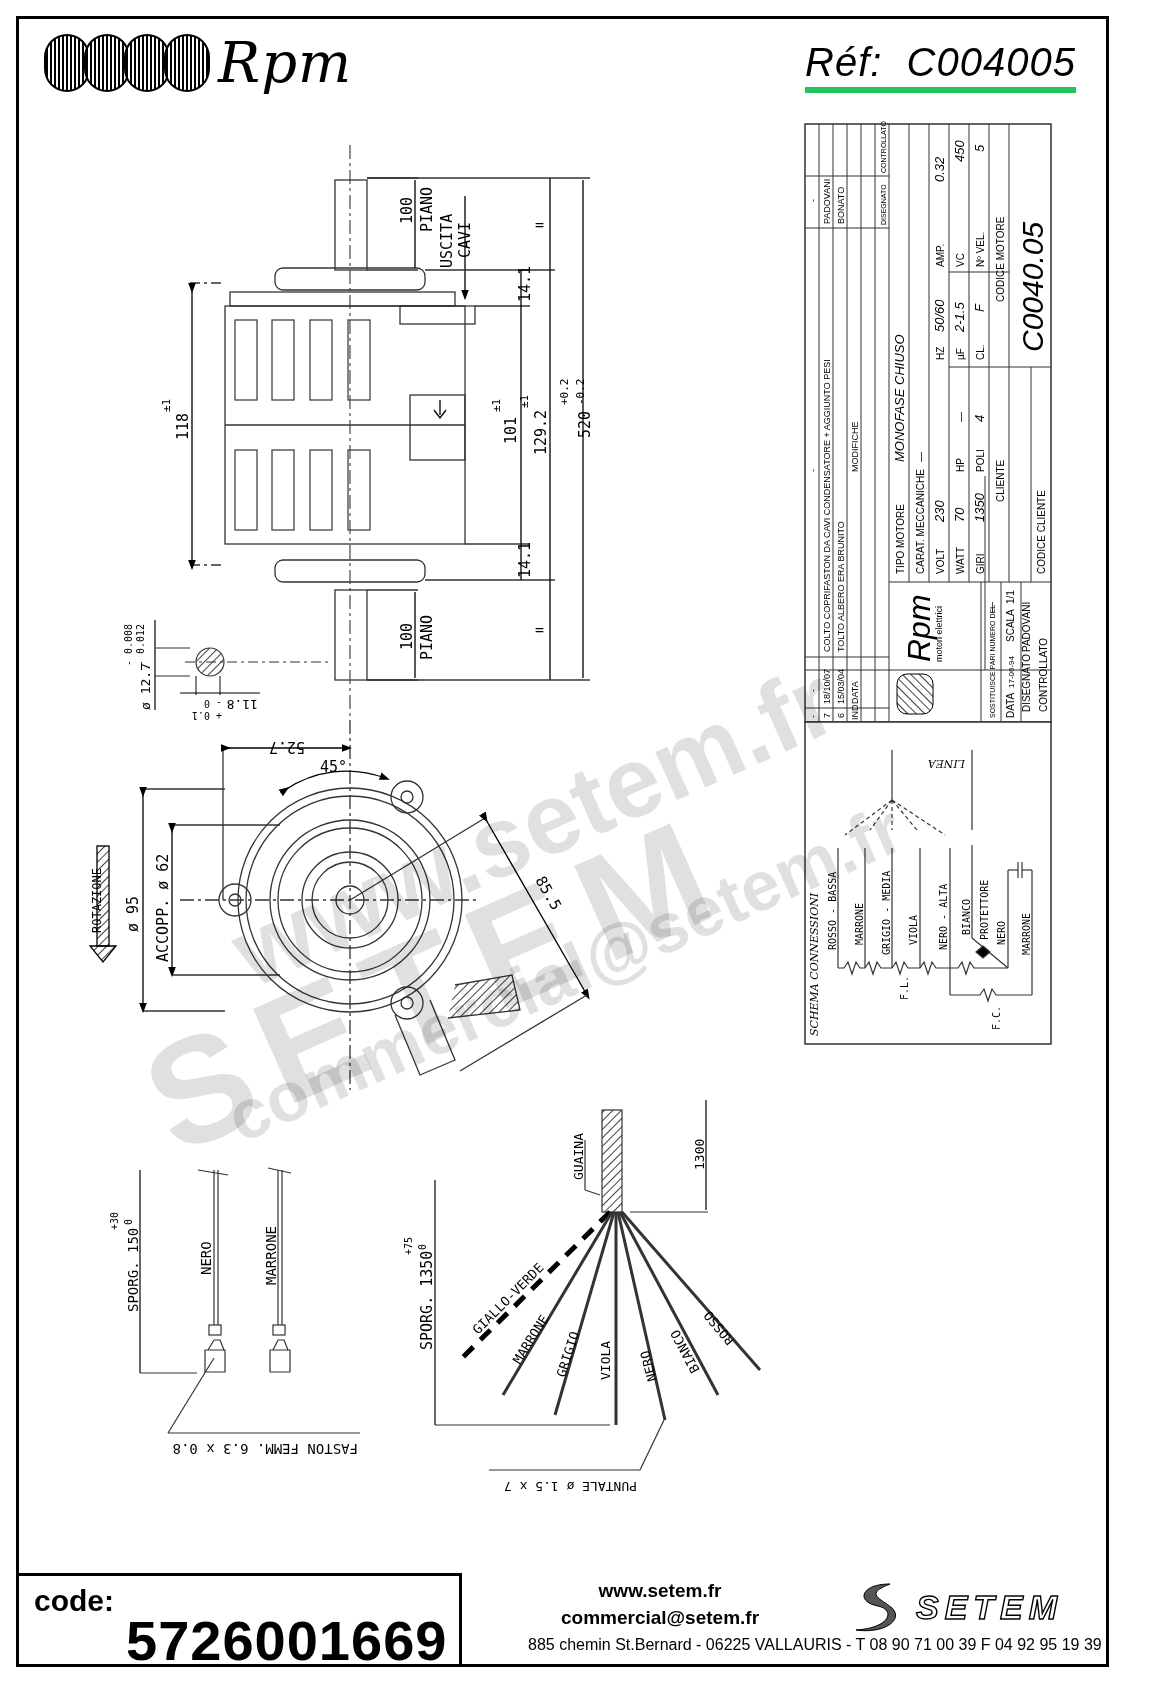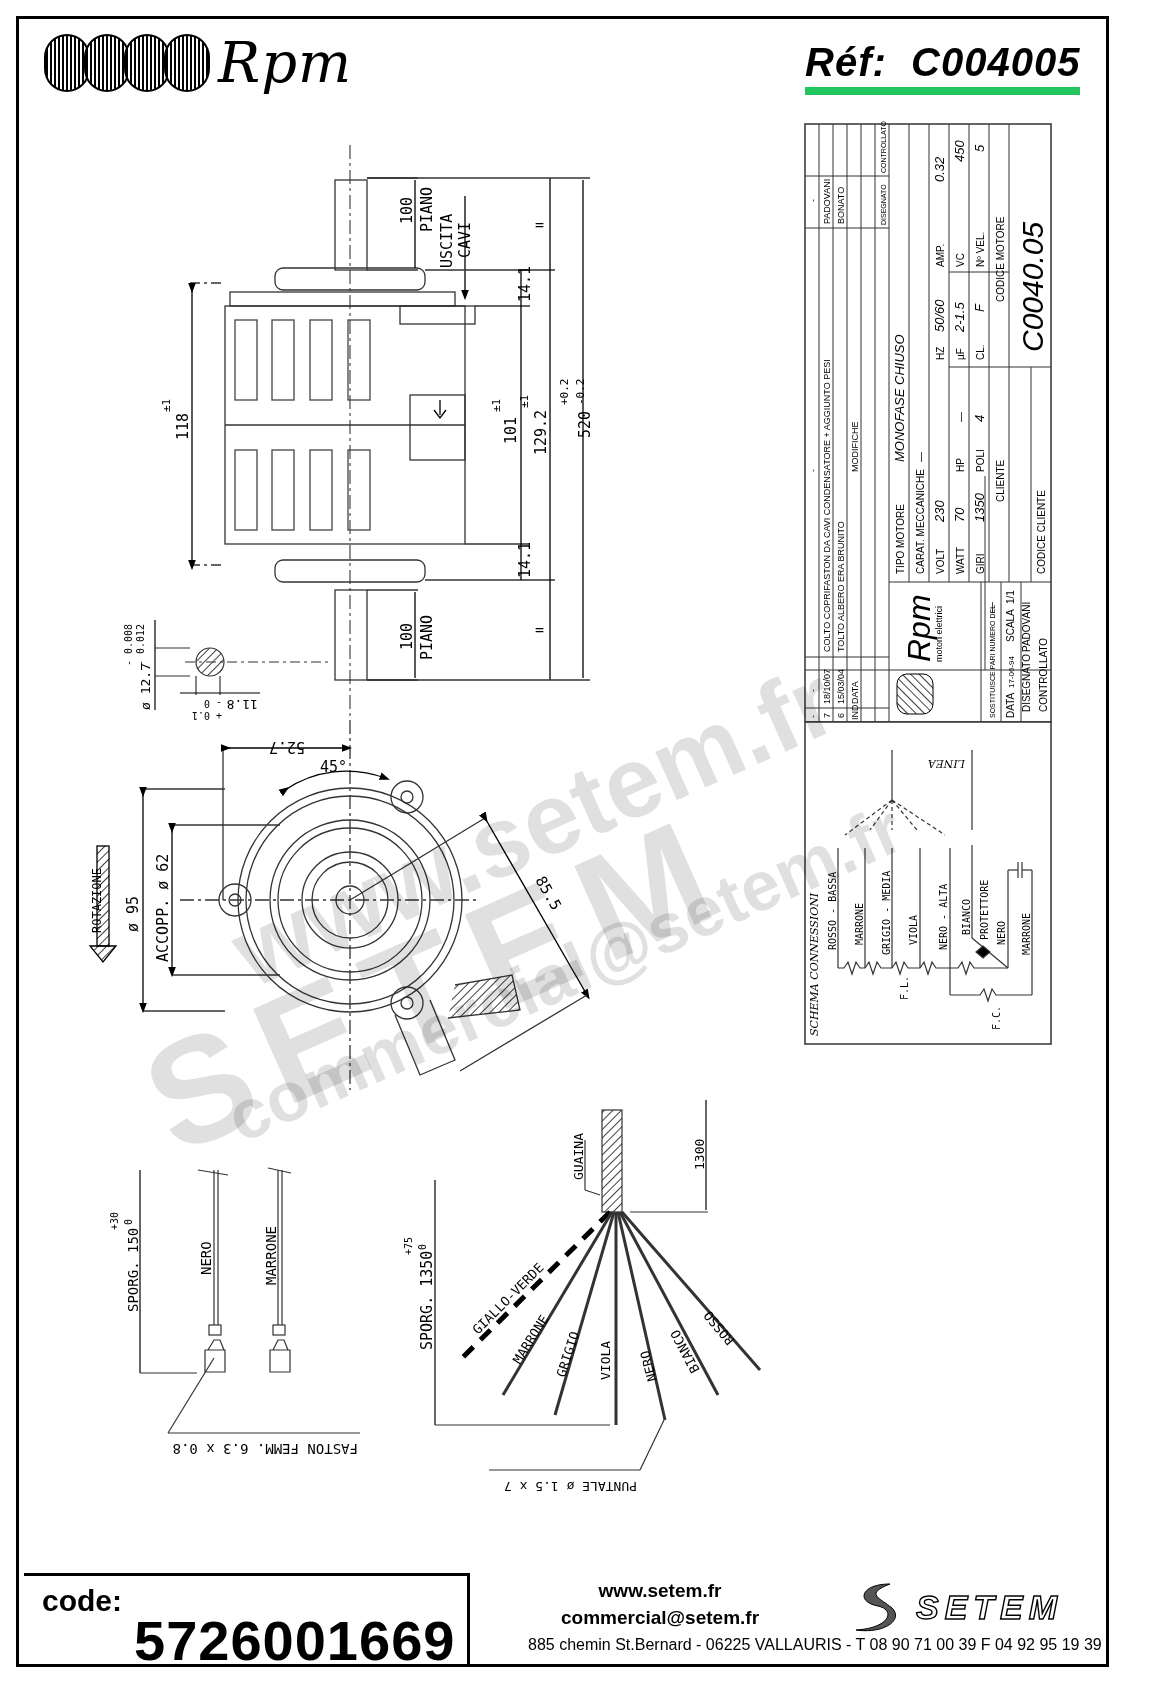--- a/index.html
+++ b/index.html
@@ -2,24 +2,24 @@
 <html><head>
 <meta charset="utf-8">
 <style>
   html,body{margin:0;padding:0;background:#fff;}
   body{width:1154px;height:1683px;position:relative;overflow:hidden;font-family:"Liberation Sans",sans-serif;color:#000;}
   .frame{position:absolute;left:16px;top:16px;width:1093px;height:1651px;border:3px solid #000;box-sizing:border-box;}
   .logo{position:absolute;left:44px;top:30px;display:flex;align-items:center;}
   .logo-coils{display:flex;}
   .coil{width:42px;height:54px;border-radius:50%/40%;background:repeating-linear-gradient(90deg,#000 0 2px,#fff 2px 4px);border:2px solid #000;margin-right:-6px;}
   .logo-text{font-family:"DejaVu Serif",serif;font-style:italic;font-size:56px;margin-left:14px;letter-spacing:1px;}
-  .ref{position:absolute;left:805px;top:40px;font-size:40px;font-weight:bold;font-style:italic;border-bottom:8px solid #22c55e;padding-bottom:2px;letter-spacing:1px;}
+  .ref{position:absolute;left:805px;top:40px;font-size:40px;font-weight:normal;font-style:italic;border-bottom:6px solid #22c55e;padding-bottom:2px;letter-spacing:1px;}
   svg.drawing{position:absolute;left:0;top:0;}
   .wm{position:absolute;font-weight:bold;color:rgba(0,0,0,0.12);font-family:"Liberation Sans",sans-serif;transform-origin:left top;white-space:nowrap;pointer-events:none;}
-  .codebox{position:absolute;left:16px;top:1573px;width:446px;height:94px;border-top:3px solid #000;border-right:3px solid #000;box-sizing:border-box;margin-left:8px;}
+  .codebox{position:absolute;left:16px;top:1573px;width:446px;height:94px;border-top:3px solid #000;border-right:3px solid #000;box-sizing:border-box;}
   .code-label{position:absolute;left:18px;top:8px;font-size:30px;font-weight:bold;}
   .code-value{position:absolute;left:110px;top:32px;font-size:56px;font-weight:bold;letter-spacing:1px;}
   .contact{position:absolute;left:520px;top:1577px;width:280px;text-align:center;font-weight:bold;font-size:19px;line-height:27px;}
   .address{position:absolute;left:528px;top:1636px;font-size:16px;white-space:nowrap;}
   .setem{position:absolute;left:850px;top:1580px;display:flex;align-items:center;}
   .setem-text{font-size:34px;font-style:italic;font-weight:bold;color:#fff;-webkit-text-stroke:1.4px #000;letter-spacing:6px;margin-left:10px;}
   .tb text{font-family:"Liberation Sans",sans-serif;}
 </style>
 </head>
 <body>

